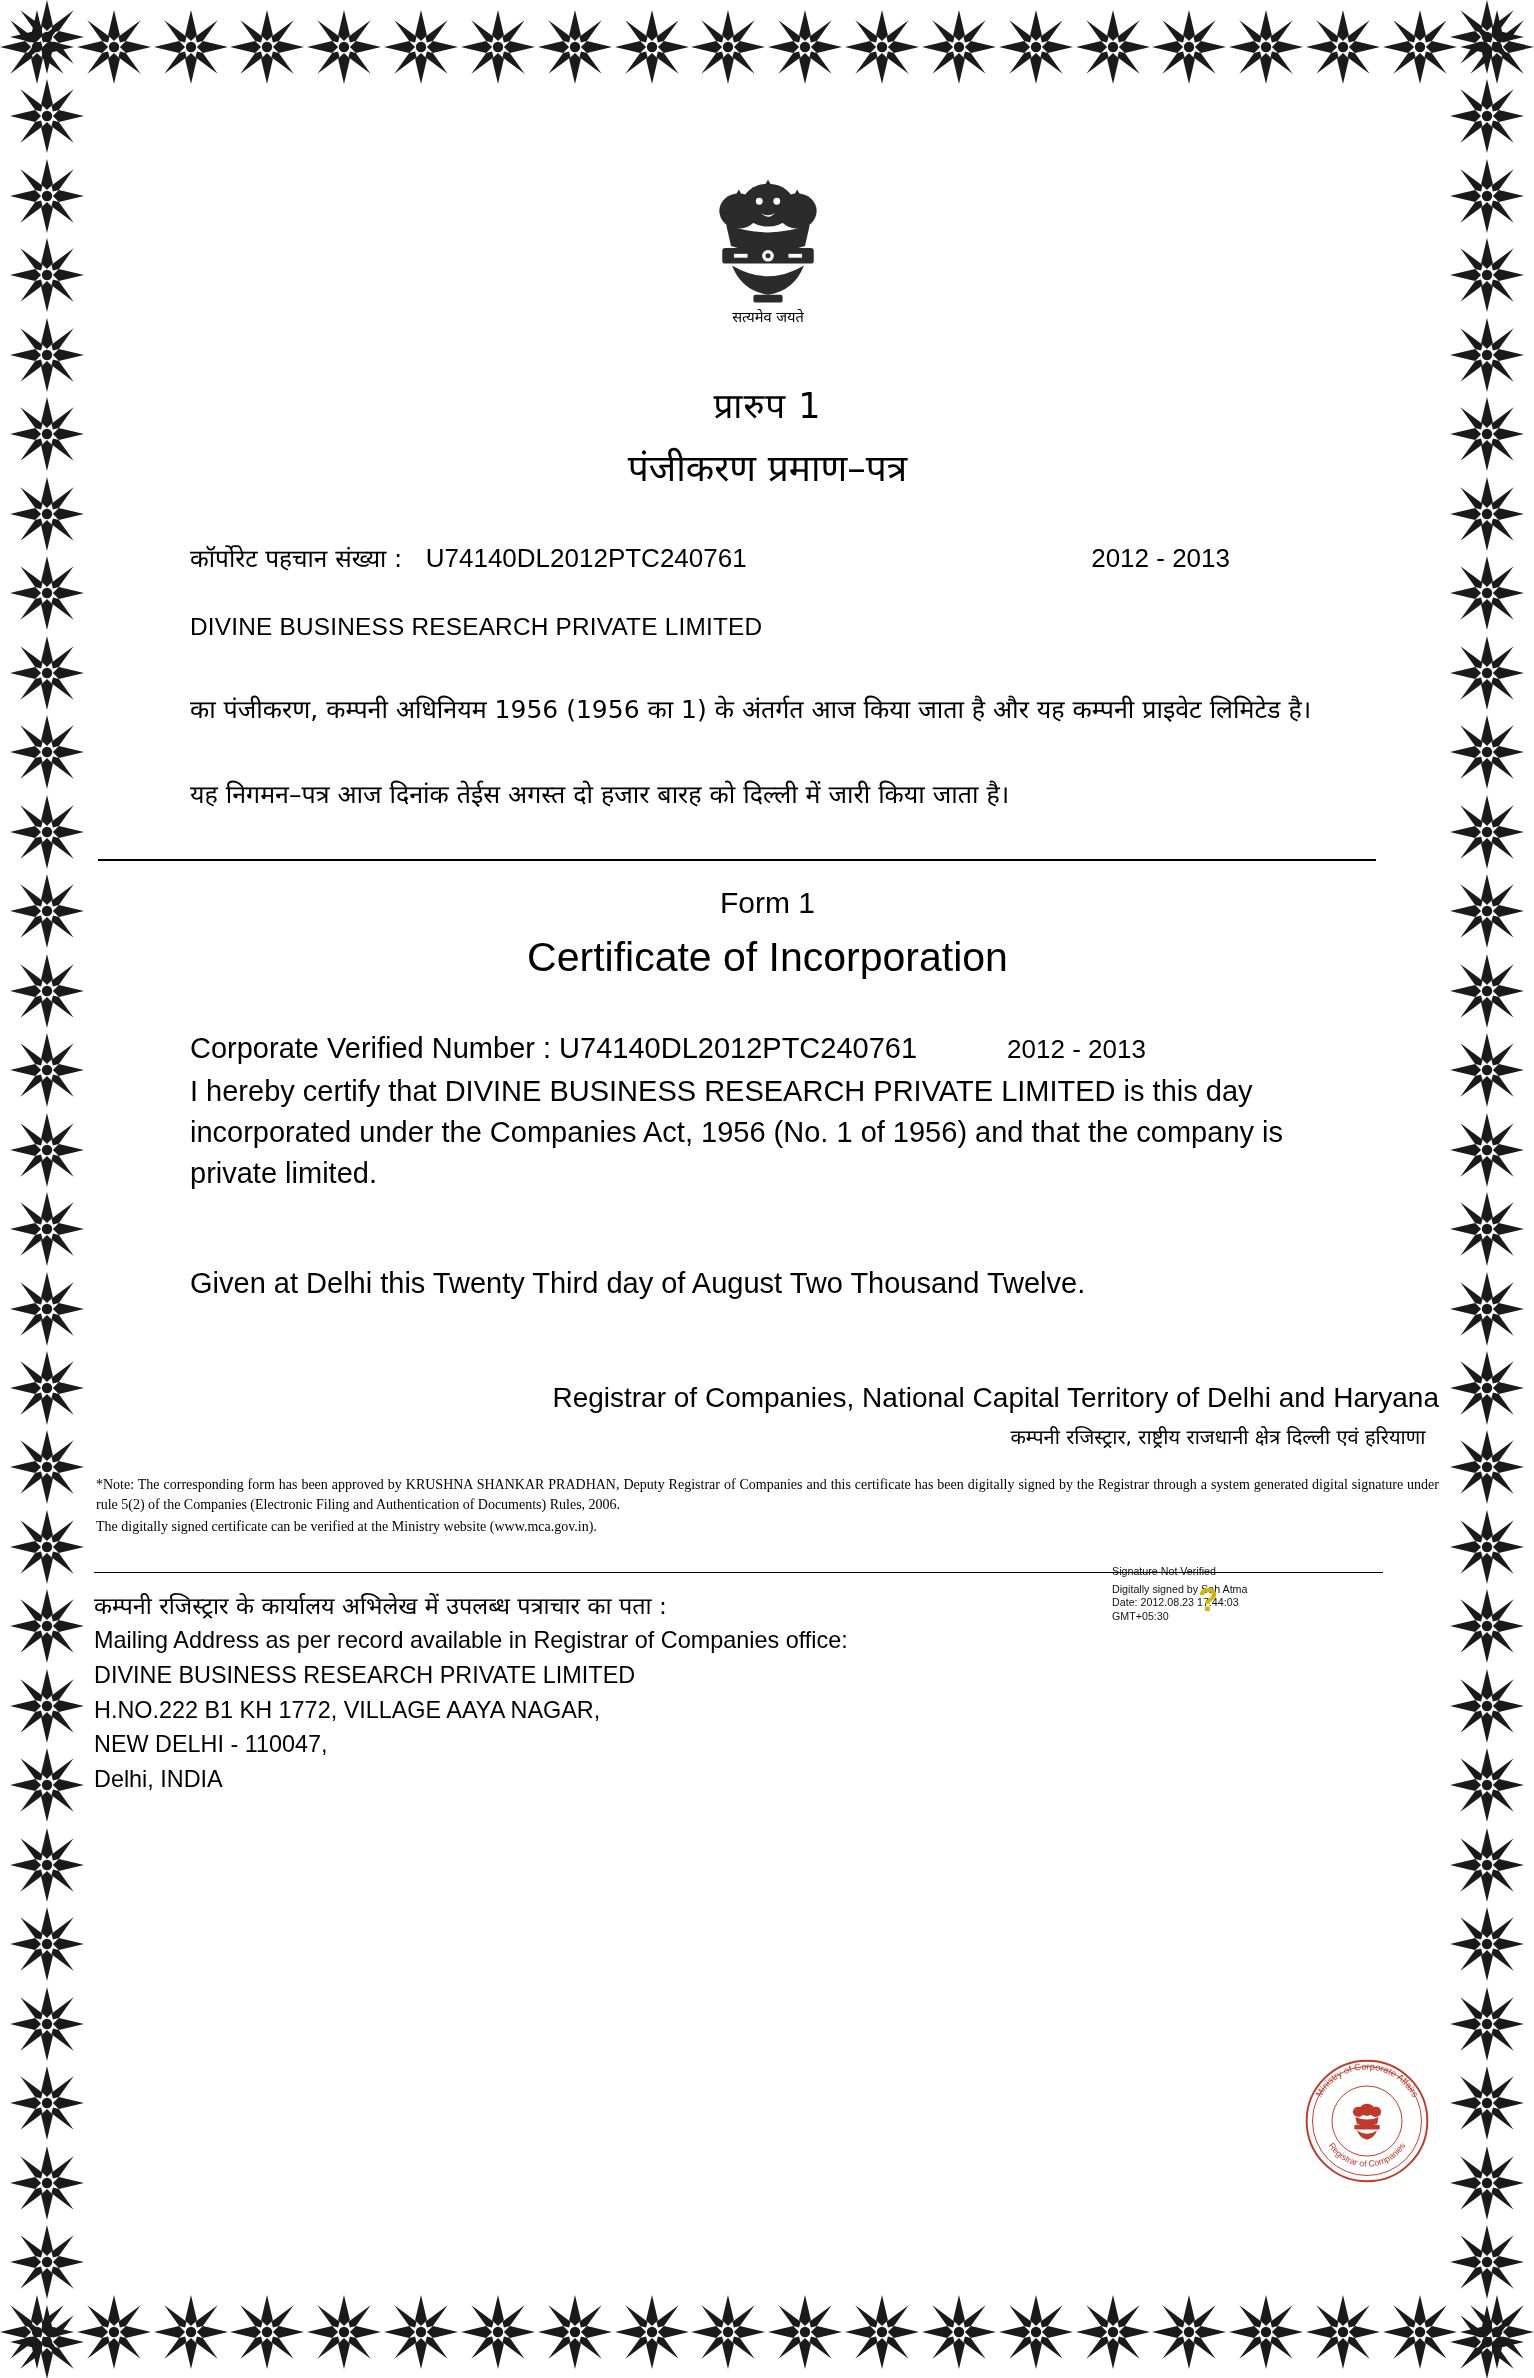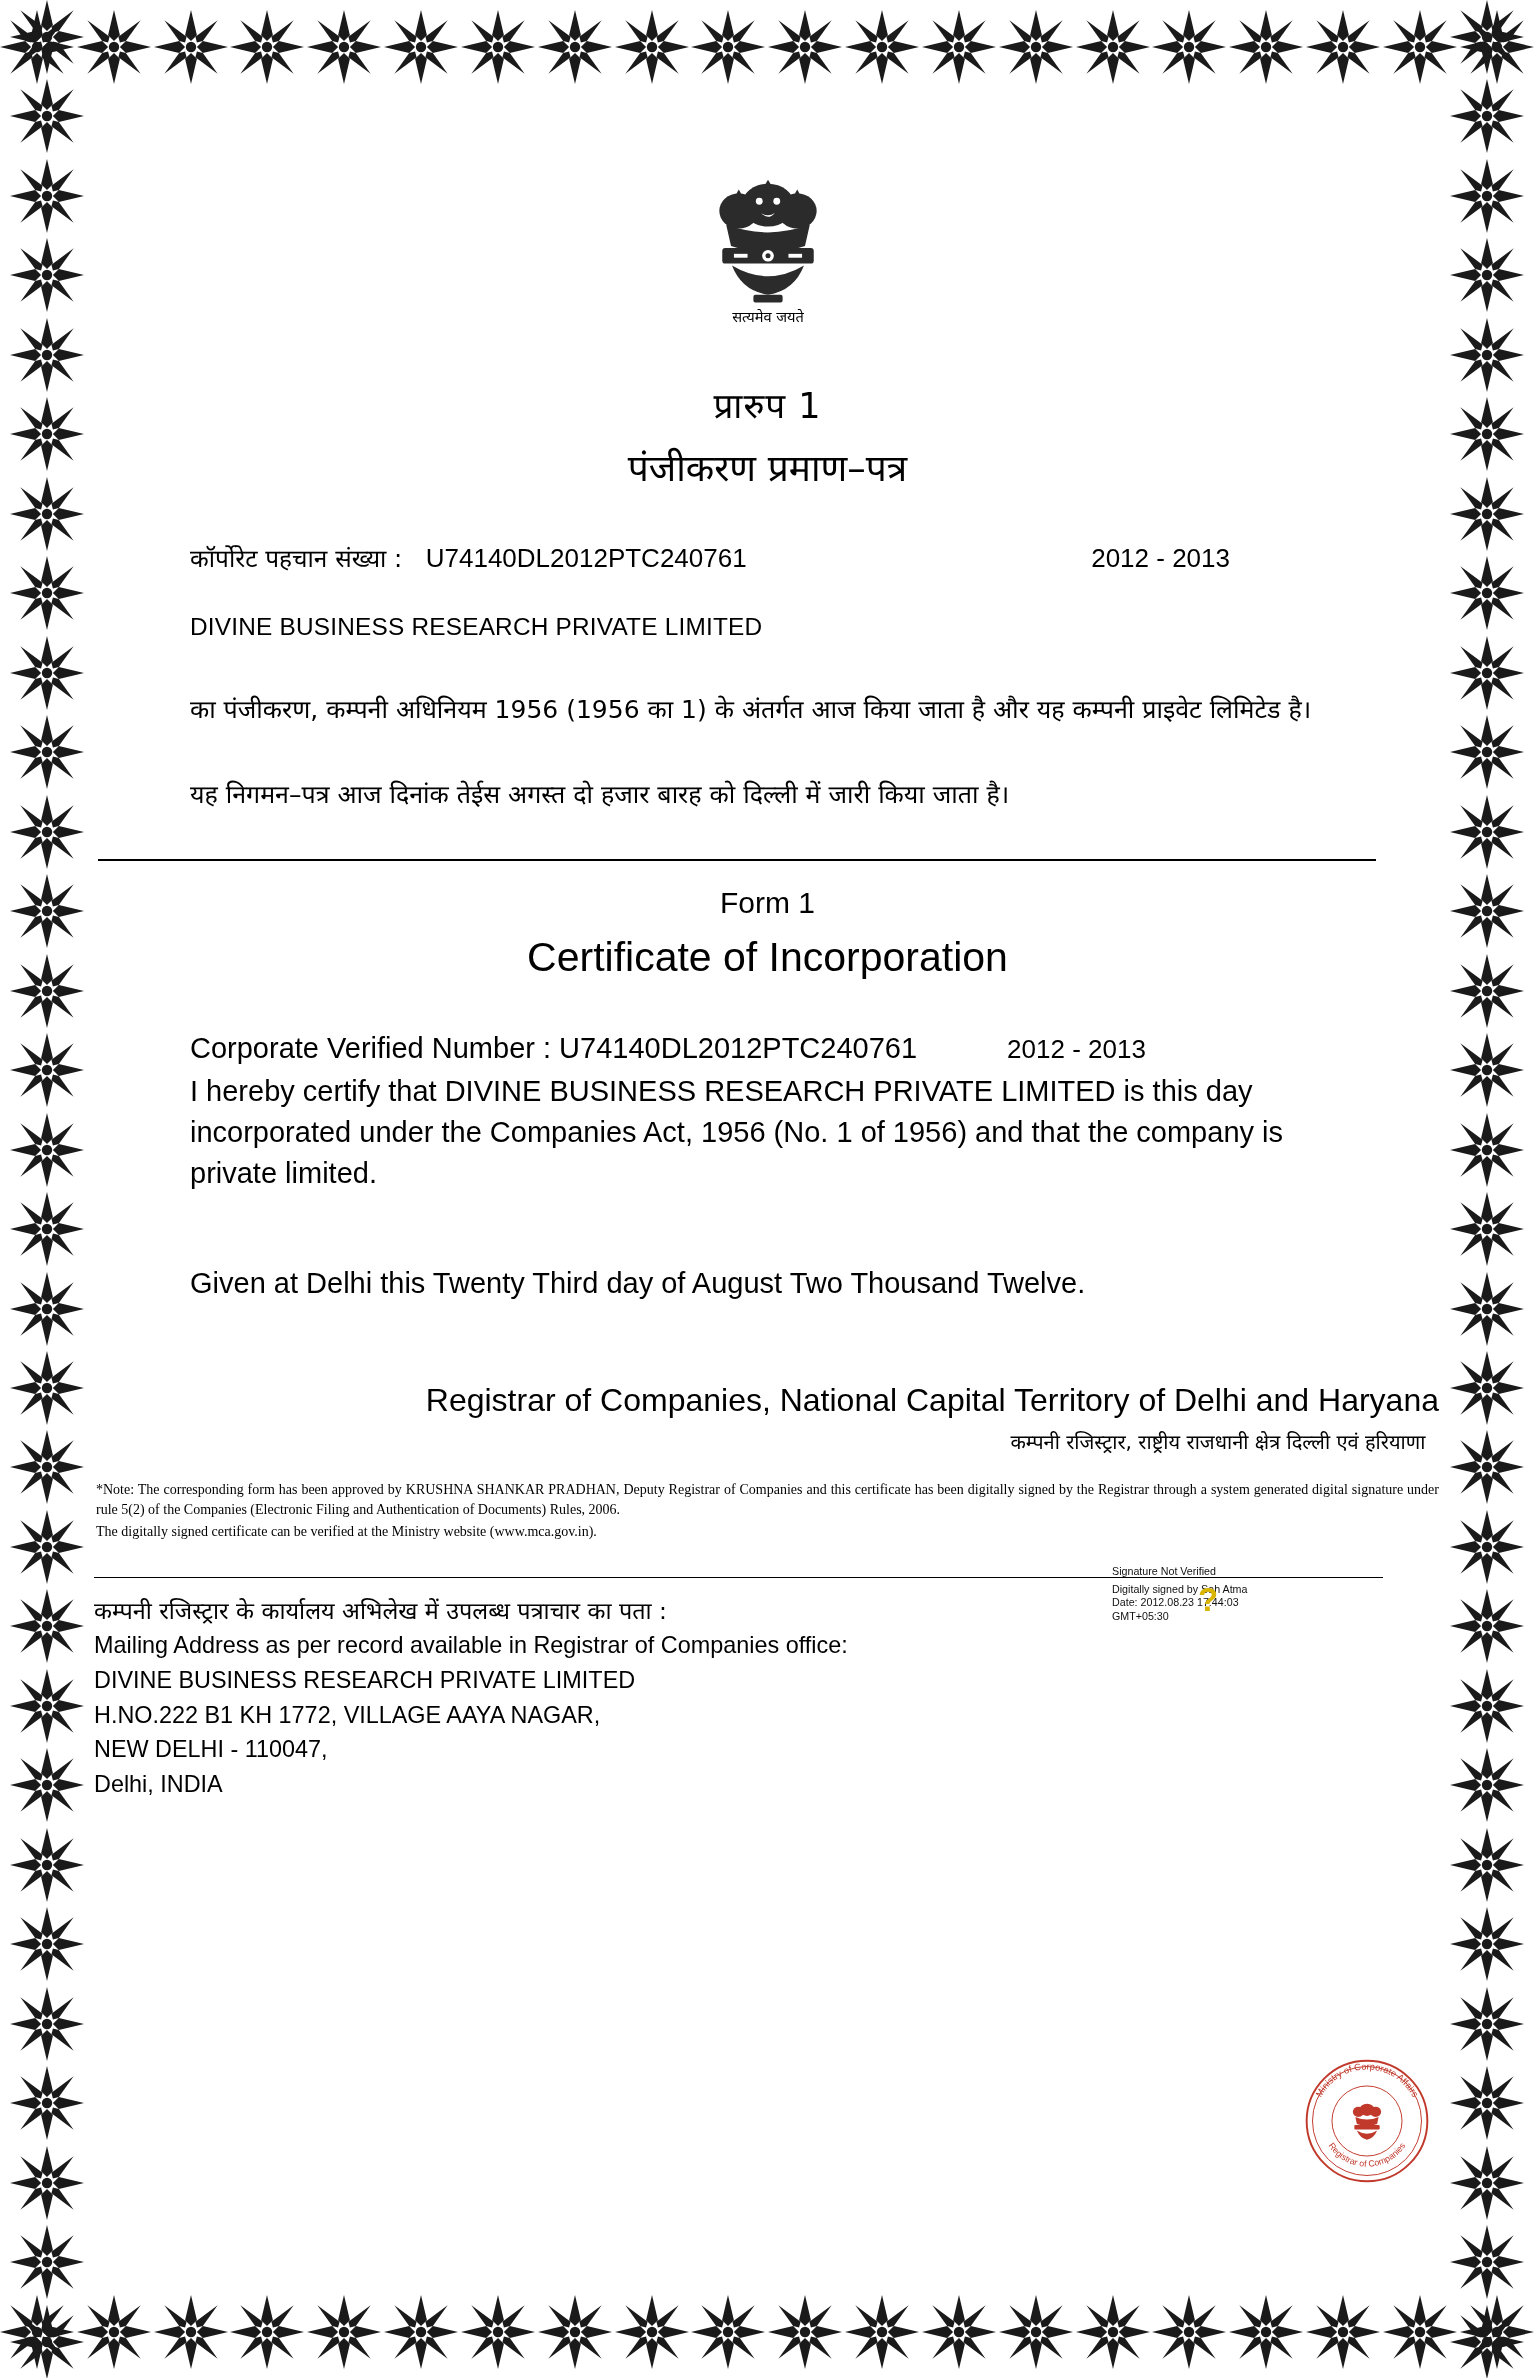--- a/index.html
+++ b/index.html
@@ -155,21 +155,21 @@
     left: 86px;
     top: 13.7px;
     font-size: 33px;
     font-weight: bold;
     color: #d9b400;
   }
 
   .registrar-en {
     text-align: right;
     margin-top: 78px;
-    font-size: 32px;
+    font-size: 28px;
     padding-right: 2px;
   }
   .registrar-hi {
     text-align: right;
     margin-top: 9.8px;
     font-size: 20px;
     padding-right: 15.6px;
   }
 
   .note {

